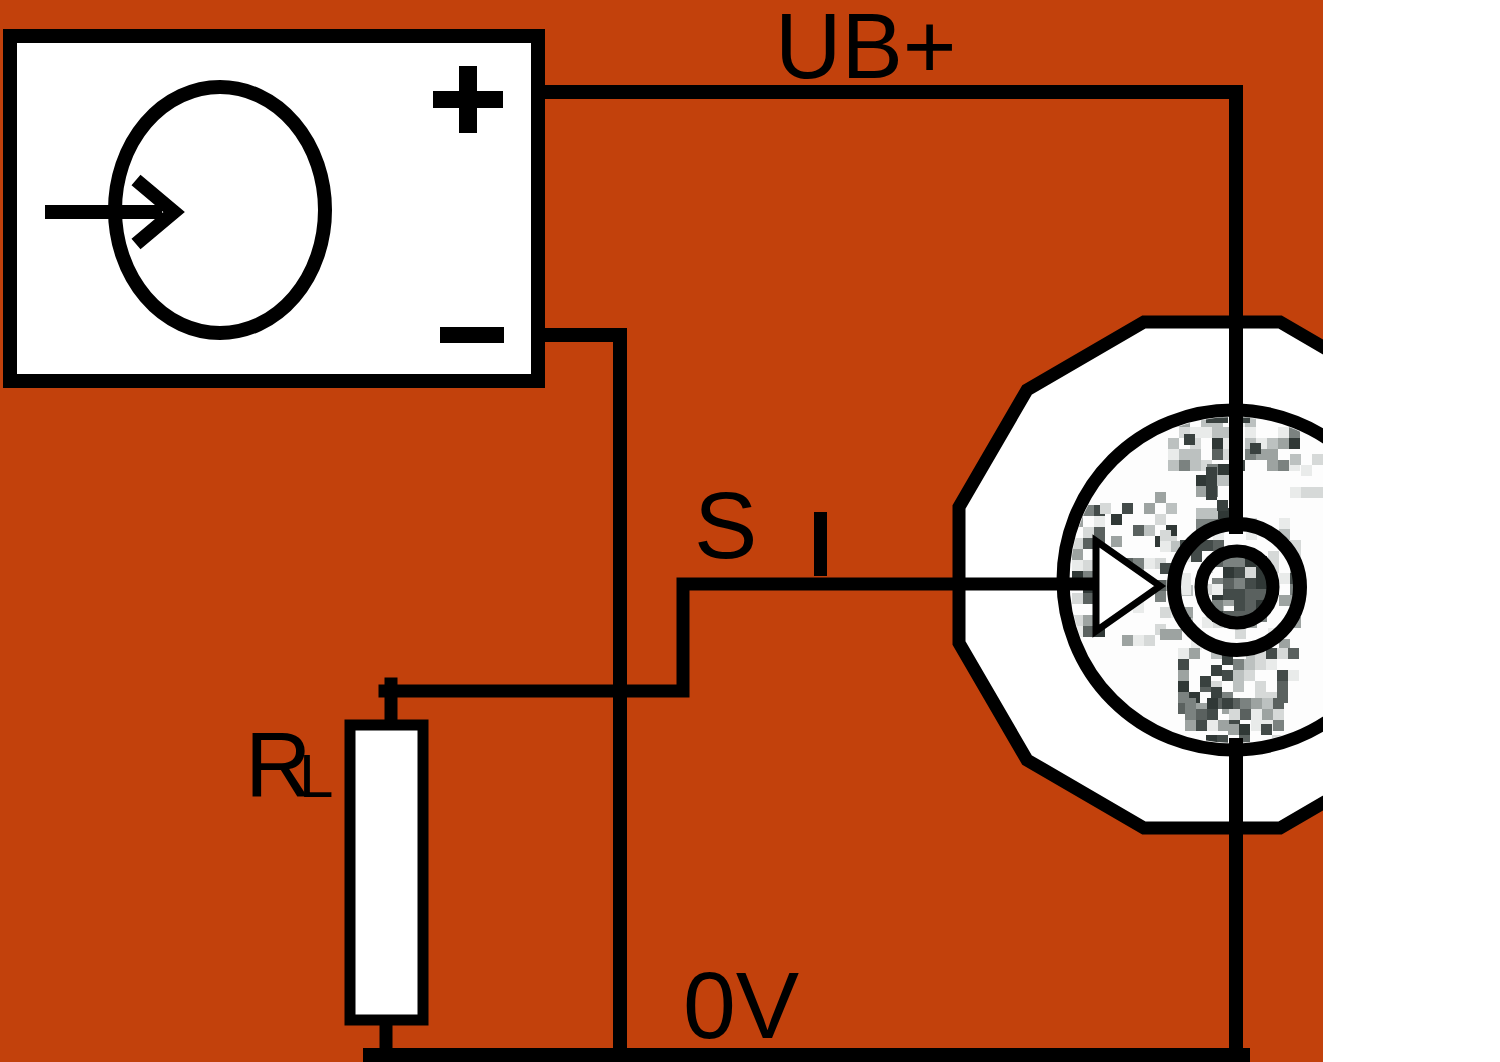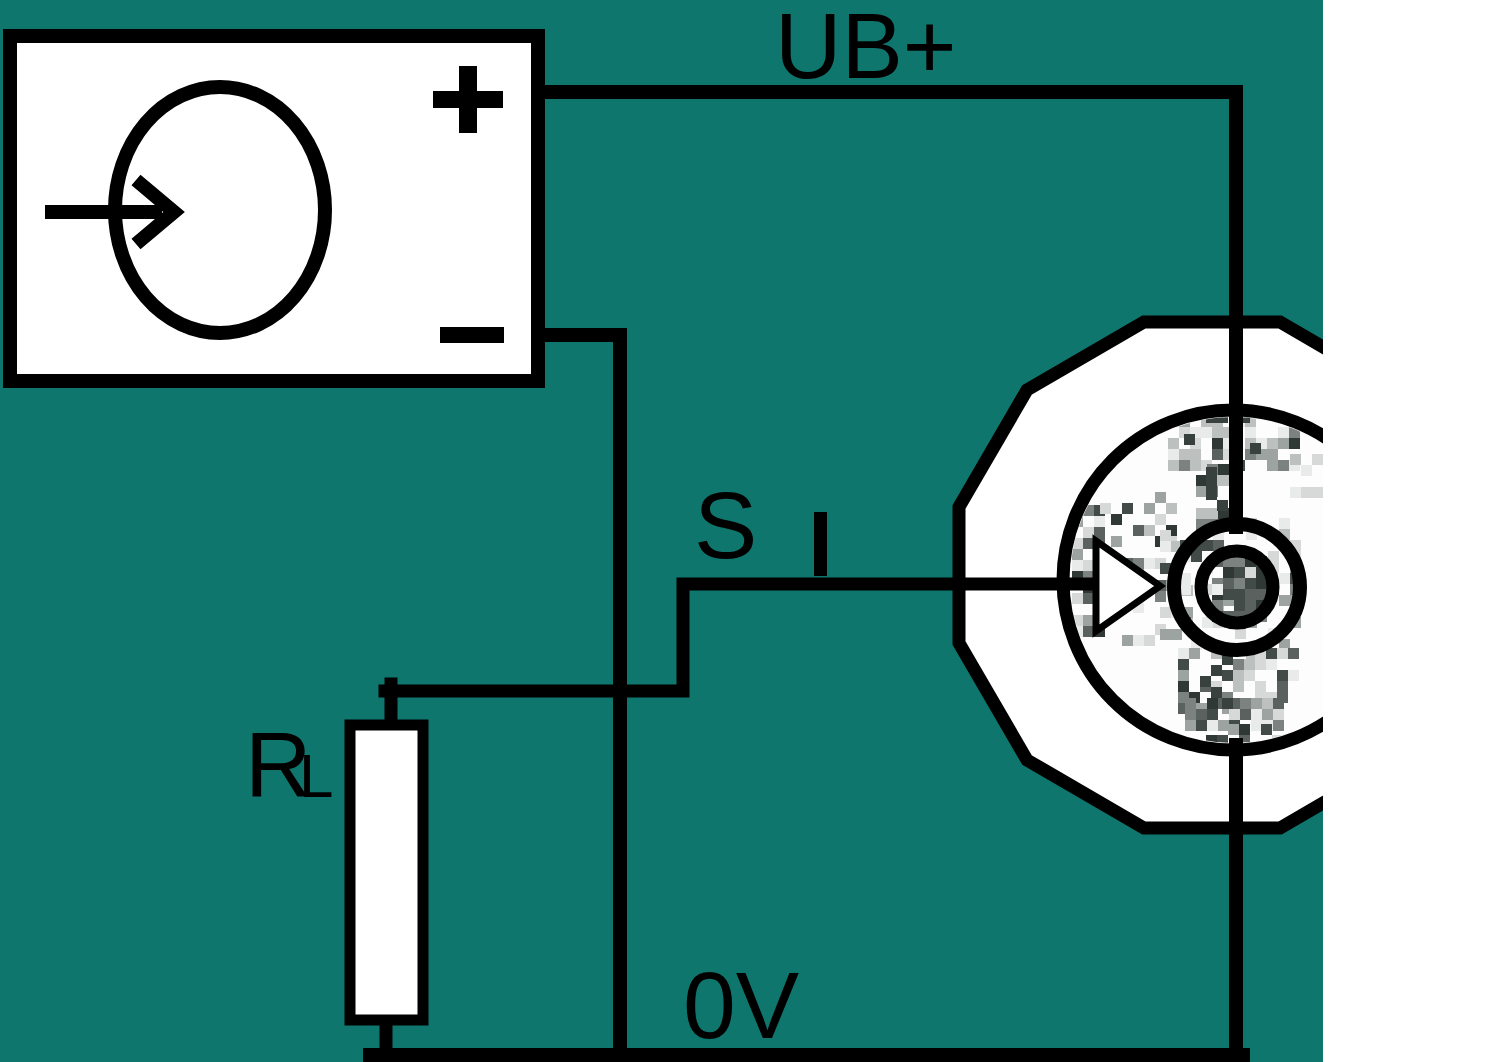--- a/index.html
+++ b/index.html
@@ -1,16 +1,16 @@
 <!DOCTYPE html>
 <html><head>
 <meta charset="utf-8">
 <style>
   html,body{margin:0;padding:0;background:#ffffff;}
-  .stage{position:relative;width:1323px;height:1062px;background:#0f766e;overflow:hidden;}
+  .stage{position:relative;width:1323px;height:1062px;background:#c2410c;overflow:hidden;}
   .stage svg{display:block;width:1500px;height:1062px;}
   .lbl{font-family:"Liberation Sans",sans-serif;fill:#000000;font-weight:400;}
 </style>
 </head>
 <body>
 
 <div class="stage">
 <svg viewBox="0 0 1500 1062" xmlns="http://www.w3.org/2000/svg">
 
   <g>

